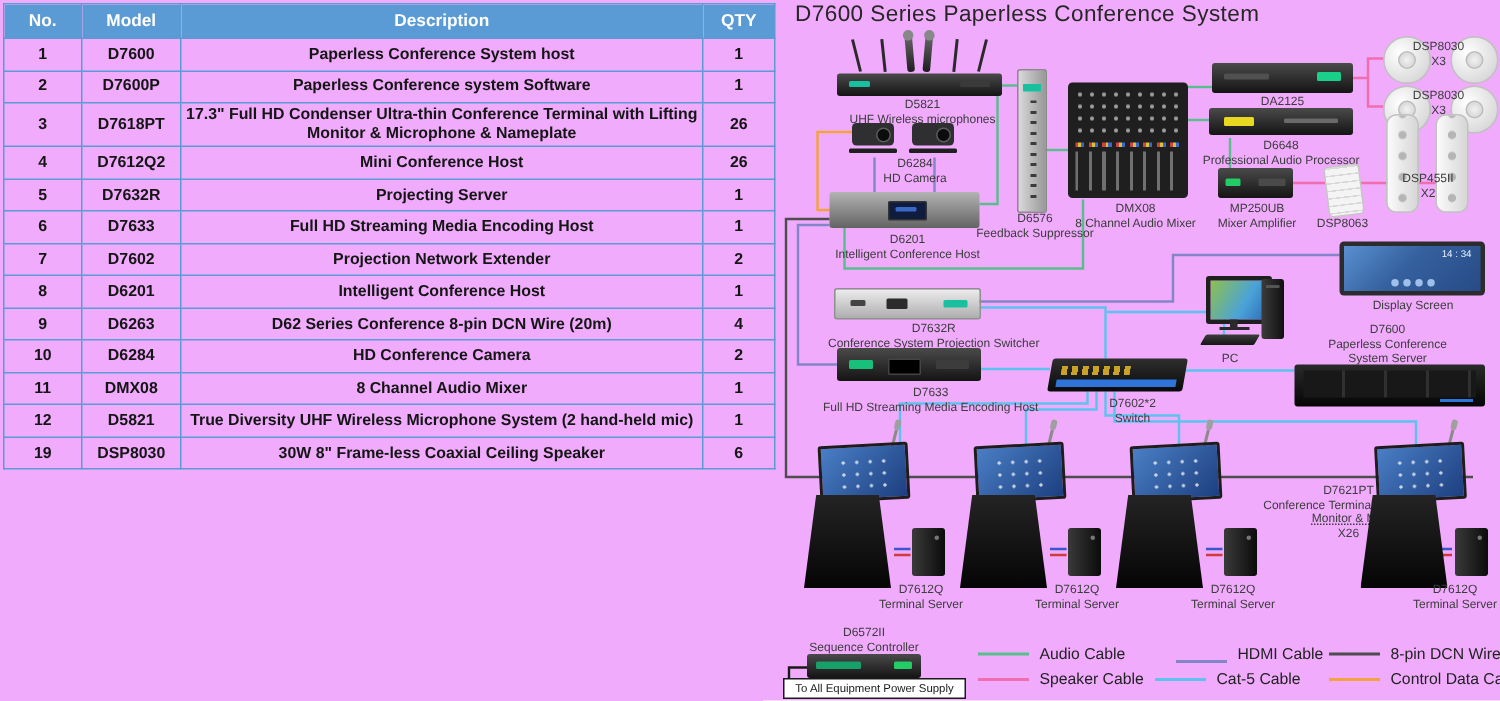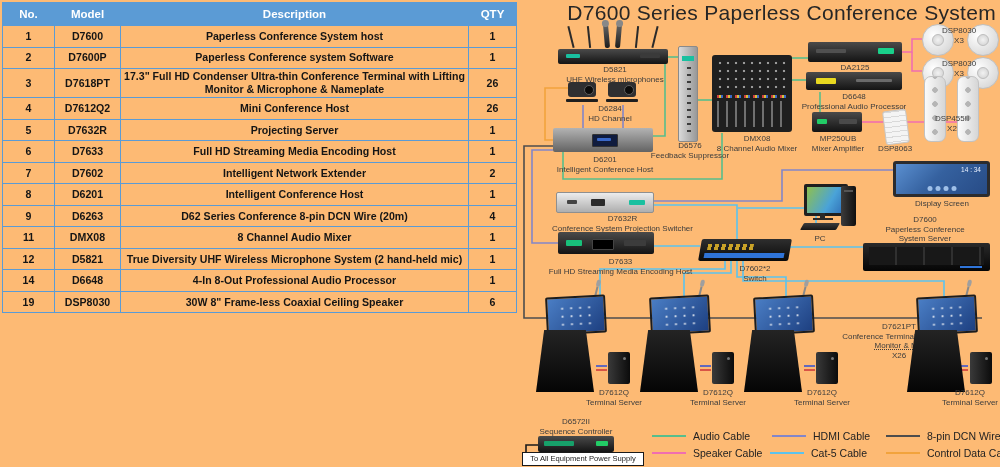--- a/index.html
+++ b/index.html
@@ -1,28 +1,28 @@
 <!DOCTYPE html>
 <html style="--c-audio: #57BE8C; --c-speaker: #F06EB0; --c-hdmi: #8286C9; --c-cat5: #5BC3EE; --c-dcn: #4D4D4D; --c-control: #F2A33C;"><head>
 <meta charset="utf-8">
 <style>
   html,body{margin:0;padding:0;background:#fff;}
-  .stage{position:relative;width:1000px;height:467px;background:#fdba74;overflow:hidden;
+  .stage{position:relative;width:1000px;height:467px;background:#f0abfc;overflow:hidden;
          font-family:"Liberation Sans",sans-serif;}
   
   .table-panel{position:absolute;left:2px;top:2px;width:516px;height:463px;}
   table.parts{border-collapse:collapse;table-layout:fixed;width:514px;}
   .parts th,.parts td{border:1.4px solid #5B9BD5;text-align:center;vertical-align:middle;
         padding:1px 3px;font-weight:700;color:#151515;font-size:10.6px;line-height:1.25;
         overflow:hidden;}
   .parts th{background:#5B9BD5;color:#ffffff;font-size:11.5px;height:20px;}
   .parts td{height:18.5px;}
   
   .diagram{position:absolute;left:520px;top:0;width:480px;height:467px;}
-  .dg-title{position:absolute;left:10px;right:4px;top:1px;text-align:right;font-size:21px;
+  .dg-title{position:absolute;left:10px;right:4px;top:1px;text-align:left;font-size:15px;
         color:#262626;letter-spacing:.3px;white-space:nowrap;}
   svg.cables{position:absolute;left:0;top:0;width:480px;height:467px;}
   svg.cables polyline{fill:none;stroke-width:1.6px;}
   :root{--c-audio:#57BE8C;--c-speaker:#F06EB0;--c-hdmi:#8286C9;--c-cat5:#5BC3EE;
         --c-dcn:#4D4D4D;--c-control:#F2A33C;}
   .cb-audio{stroke:var(--c-audio);} .cb-speaker{stroke:var(--c-speaker);}
   .cb-hdmi{stroke:var(--c-hdmi);}  .cb-cat5{stroke:var(--c-cat5);}
   .cb-dcn{stroke:var(--c-dcn);}    .cb-control{stroke:var(--c-control);}
   .cb-black{stroke:#1a1a1a;stroke-width:1.2px;}
   .arw-b{stroke:#3a55d0;stroke-width:1.6px;} .arw-r{stroke:#d03a3a;stroke-width:1.6px;}
@@ -150,51 +150,51 @@
           </tr>
           <tr>
             <td>6</td>
             <td>D7633</td>
             <td>Full HD Streaming Media Encoding Host</td>
             <td>1</td>
           </tr>
           <tr>
             <td>7</td>
             <td>D7602</td>
-            <td>Intelligent Network Extender</td>
+            <td>Projection Network Extender</td>
             <td>2</td>
           </tr>
           <tr>
             <td>8</td>
             <td>D6201</td>
             <td>Intelligent Conference Host</td>
             <td>1</td>
           </tr>
           <tr>
             <td>9</td>
             <td>D6263</td>
             <td>D62 Series Conference 8-pin DCN Wire (20m)</td>
             <td>4</td>
           </tr>
           <tr>
+            <td>10</td>
+            <td>D6284</td>
+            <td>HD Conference Camera</td>
+            <td>2</td>
+          </tr>
+          <tr>
             <td>11</td>
             <td>DMX08</td>
             <td>8 Channel Audio Mixer</td>
             <td>1</td>
           </tr>
           <tr>
             <td>12</td>
             <td>D5821</td>
             <td>True Diversity UHF Wireless Microphone System (2 hand-held mic)</td>
-            <td>1</td>
-          </tr>
-          <tr>
-            <td>14</td>
-            <td>D6648</td>
-            <td>4-In 8-Out Professional Audio Processor</td>
             <td>1</td>
           </tr>
           <tr>
             <td>19</td>
             <td>DSP8030</td>
             <td>30W 8" Frame-less Coaxial Ceiling Speaker</td>
             <td>6</td>
           </tr>
         </tbody>
     </table>
@@ -272,21 +272,21 @@
     <div class="cam" style="left:48px;top:82px;">
         <div class="lens"></div>
         <div class="base"></div>
       </div>
     <div class="cam" style="left:88px;top:82px;">
         <div class="lens"></div>
         <div class="base"></div>
       </div>
     <div class="lb" style="left:45px;top:104px;width:90px;">
       <div>D6284</div>
-        <div>HD Channel</div>
+        <div>HD Camera</div>
     </div>
 
     <div class="d rack" style="left:33px;top:128px;width:100px;height:24px;background:linear-gradient(#b3b3b3,#636363);border-radius:2px;">
       <div class="led" style="left:39px;top:6px;width:24px;height:11px;background:#101c3e;border:1px solid #333;"></div>
       <div class="led" style="left:44px;top:10px;width:14px;height:3px;background:#3a68c8;"></div>
     </div>
     <div class="lb" style="left:5px;top:155px;width:160px;">
       <div>D6201</div>
         <div>Intelligent Conference  Host</div>
     </div>
@@ -520,21 +520,21 @@
     <div class="notebox" style="left:2px;top:452px;width:116px;height:12px;">To All Equipment Power Supply</div>
 
     <div class="leg-item" style="left:132px;top:430px;">
         <span class="sw" style="background: rgb(87, 190, 140);"></span>
         <span class="lg-label">Audio Cable</span>
       </div>
     <div class="leg-item" style="left:132px;top:447px;">
         <span class="sw" style="background: rgb(240, 110, 176);"></span>
         <span class="lg-label">Speaker Cable</span>
       </div>
-    <div class="leg-item" style="left:252px;top:430px;">
+    <div class="leg-item" style="left:264px;top:430px;align-items:flex-end;">
         <span class="sw" style="background: rgb(130, 134, 201);"></span>
         <span class="lg-label">HDMI Cable</span>
       </div>
     <div class="leg-item" style="left:250px;top:447px;">
         <span class="sw" style="background: rgb(91, 195, 238);"></span>
         <span class="lg-label">Cat-5 Cable</span>
       </div>
     <div class="leg-item" style="left:366px;top:430px;">
         <span class="sw" style="background: rgb(77, 77, 77);"></span>
         <span class="lg-label">8-pin DCN Wire</span>

